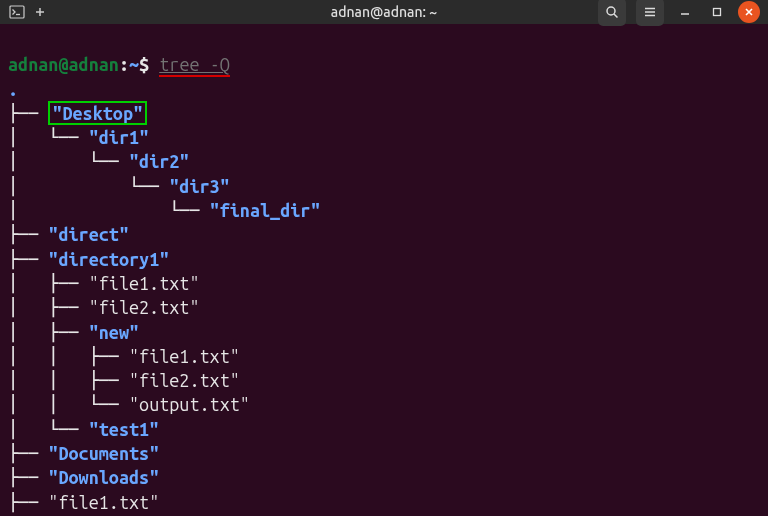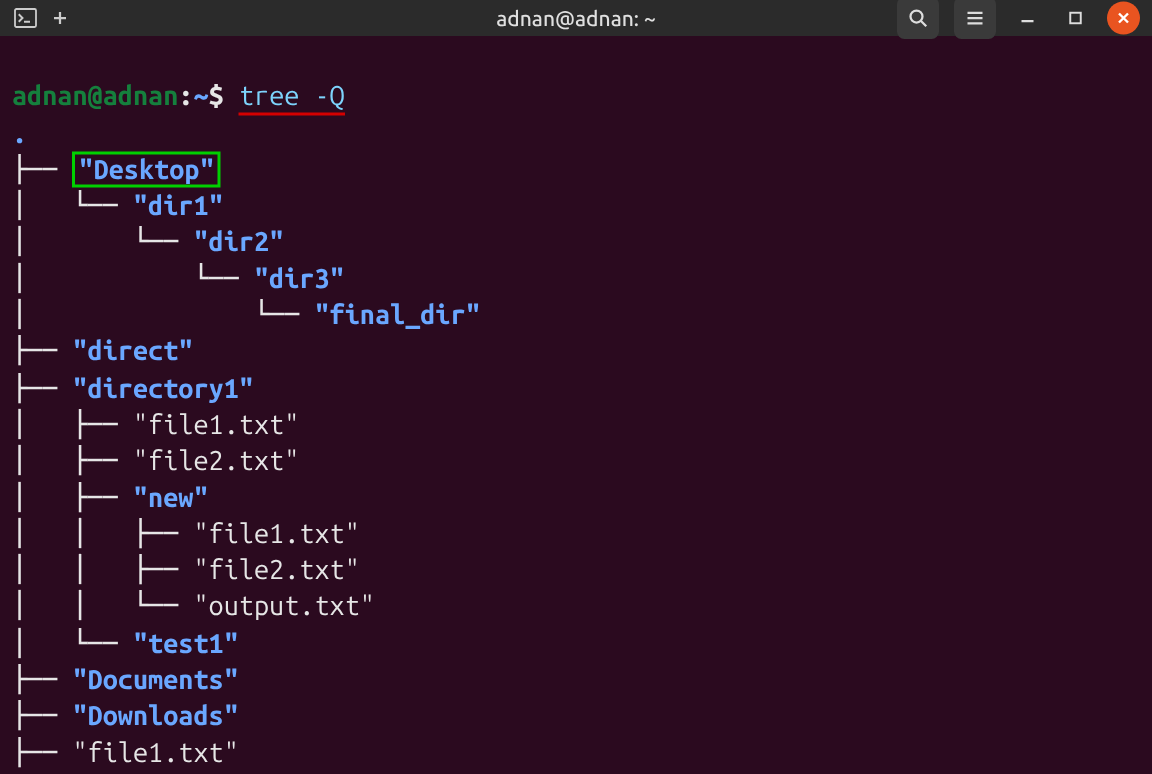--- a/index.html
+++ b/index.html
@@ -81,21 +81,21 @@
     .terminal {
       background: #2b0a1f;
       padding: 4px 8px 8px 8px;
       color: #e6e6e6;
       white-space: pre;
       line-height: 1.35;
     }
     .prompt-user { color: #15803d; font-weight: bold; }
     .prompt-colon { color: #e6e6e6; font-weight: bold; }
     .prompt-path { color: #6aa7ff; font-weight: bold; }
-    .cmd { color: #7dd3fc; }
+    .cmd { color: #737373; text-decoration: underline; }
     .underline-red { border-bottom: 2px solid #d40000; padding-bottom: 1px; }
     .tree-line { color: #e6e6e6; }
     .dir { color: #6aa7ff; font-weight: bold; }
     .file { color: #e6e6e6; }
     .dot { color: #6aa7ff; font-weight: bold; }
     .hl-box {
       border: 2px solid #00d000;
       padding: 0 2px;
     }
   </style>

